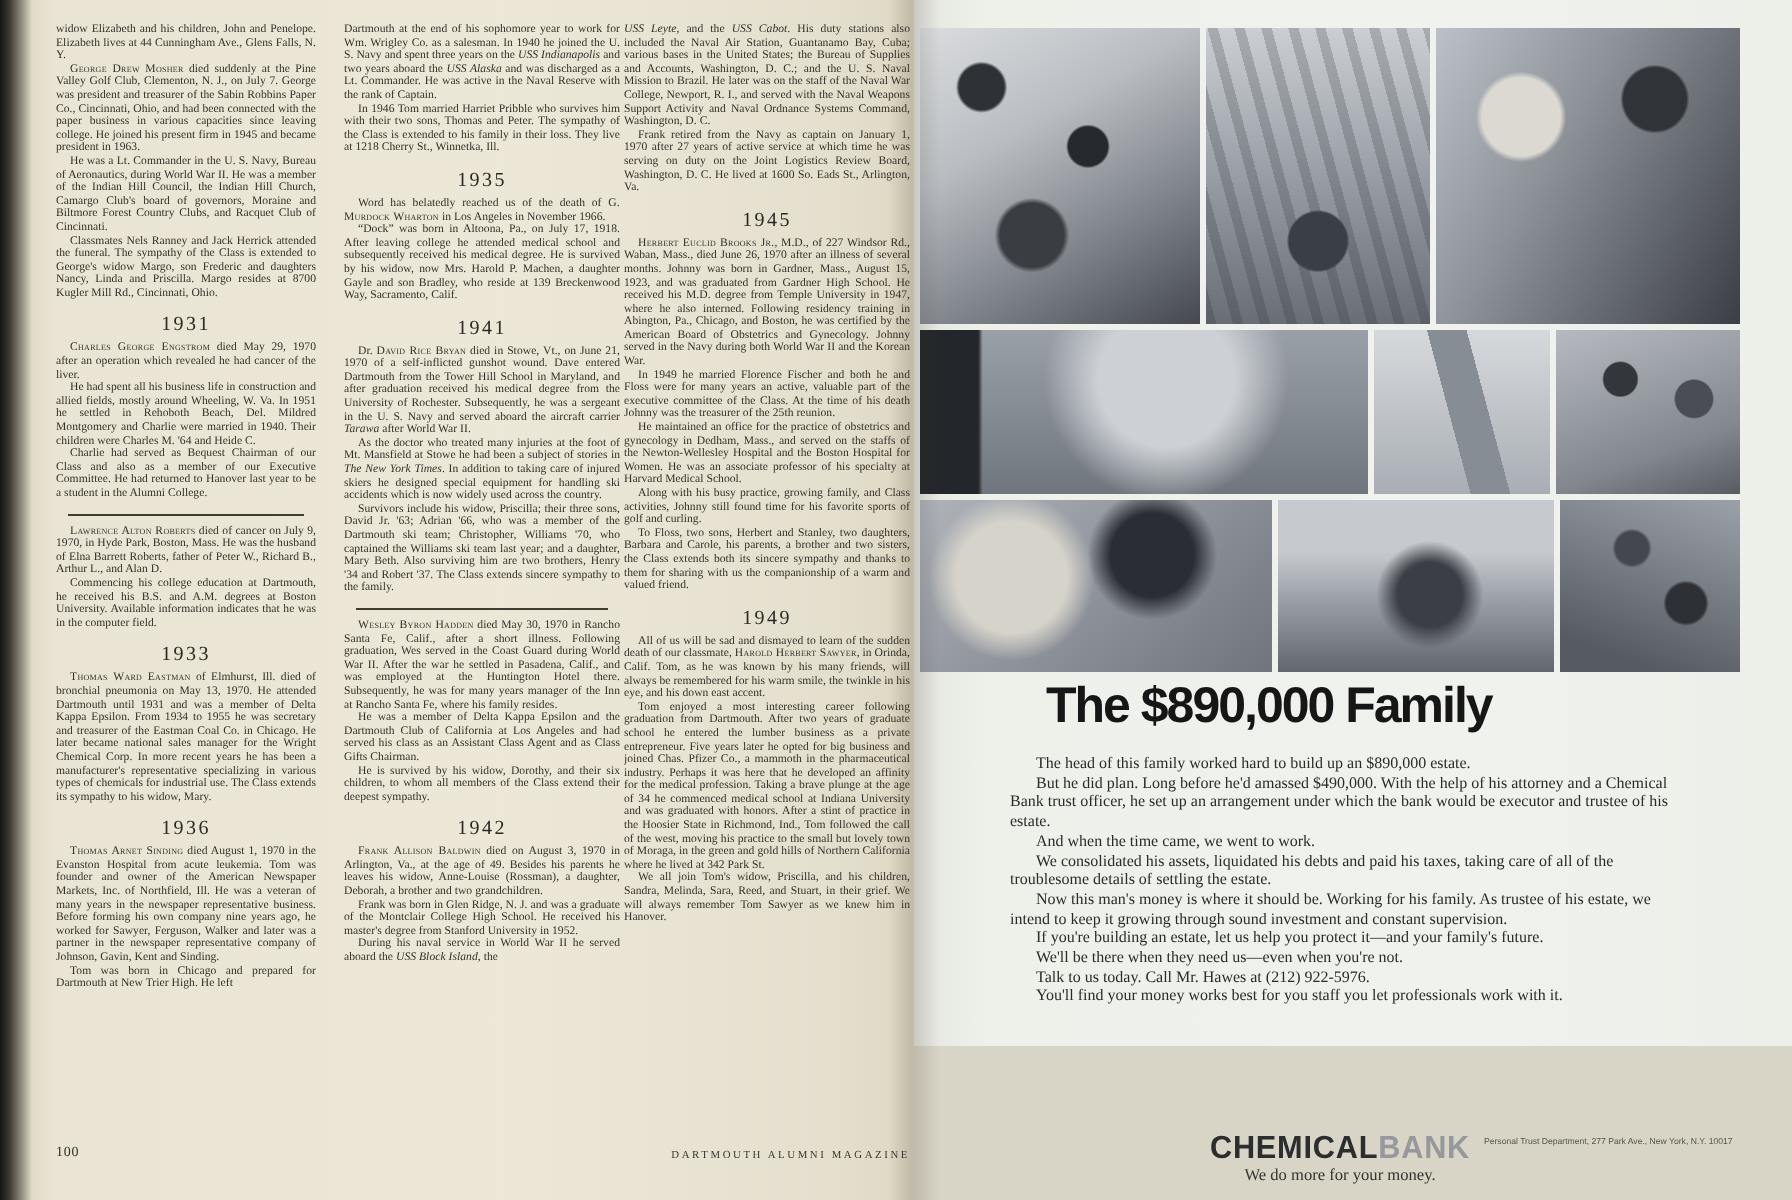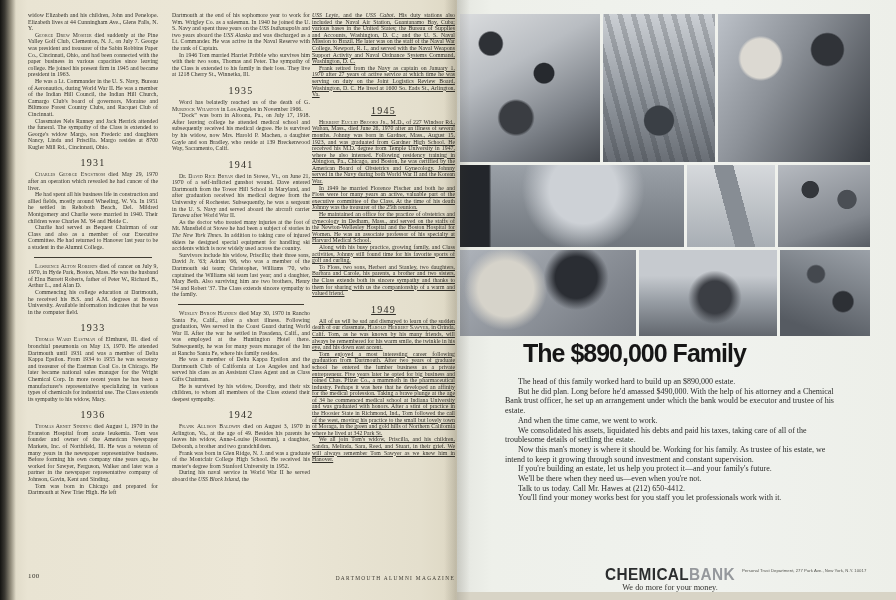--- a/index.html
+++ b/index.html
@@ -12,36 +12,36 @@
     background:linear-gradient(90deg,#d6d0bd 0%,#e9e4d3 6%,#ece7d7 55%,#e4dfcd 92%,#ddd7c3 100%);}
   .scan-edge{position:absolute;left:0;top:0;width:16px;height:600px;
     background:linear-gradient(90deg,#131311 0%,#3c3a34 30%,#8d8878 65%,rgba(220,214,195,0) 100%);}
   .gutter{position:absolute;left:444px;top:0;width:26px;height:600px;z-index:3;
     background:linear-gradient(90deg,rgba(0,0,0,0) 0%,rgba(60,55,40,.18) 45%,rgba(0,0,0,0) 100%);}
 
   .col{position:absolute;top:12px;height:576px;overflow:hidden;text-align:justify;
        font-size:5.8px;line-height:6.6px;color:#32302a;letter-spacing:.02px;}
   #col1{left:28px;width:130px;}
   #col2{left:172px;width:138px;}
-  #col3{left:312px;width:143px;text-decoration:underline;}
+  #col3{left:312px;width:143px;}
   .col p{margin:0;}
   .para,.lead{text-indent:7px;}
   .cont{text-indent:0;}
   .lead{margin-top:6px;}
   .year + .lead,.rule + .lead{margin-top:0;}
   .nm{font-variant:small-caps;letter-spacing:.15px;}
   .year{font-size:10px;line-height:11px;text-align:center;letter-spacing:1.2px;margin:7px 0 3px;color:#2c2a24;}
   .rule{height:0;border-top:.7px solid #403c32;margin:6px 6px 5px;}
 
   .pageno{position:absolute;left:28px;top:572px;font-size:7px;color:#32302a;letter-spacing:.4px;}
   .lfooter{position:absolute;left:255px;top:575px;width:200px;text-align:right;
     font-size:5.4px;letter-spacing:1.3px;color:#3a372f;}
 
   
-  .page-right{position:absolute;left:457px;top:0;width:439px;height:592px;
+  .page-right{position:absolute;left:457px;top:0;width:439px;height:523px;
     background:linear-gradient(90deg,#e4e6e0 0%,#eef0ea 8%,#f0f2ee 60%,#edefe9 100%);}
 
   .collage{position:absolute;left:3px;top:14px;width:410px;height:322px;}
   .photo{position:absolute;}
   .p1{left:0;top:0;width:140px;height:148px;
     background:radial-gradient(circle at 22% 20%,#2e3136 0 7%,rgba(0,0,0,0) 8%),
                radial-gradient(circle at 60% 40%,#26292e 0 8%,rgba(0,0,0,0) 9%),
                radial-gradient(circle at 40% 70%,#3a3d42 0 12%,rgba(0,0,0,0) 14%),
                linear-gradient(150deg,#dadcde 0%,#b9bdc2 35%,#7c8188 70%,#45494f 100%);}
   .p2{left:143px;top:0;width:112px;height:148px;
@@ -169,21 +169,21 @@
       </div>
     <div class="headline">The $890,000 Family</div>
     <div class="ad-body">
         <p class="ad-p">The head of this family worked hard to build up an $890,000 estate.</p>
         <p class="ad-p">But he did plan. Long before he'd amassed $490,000. With the help of his attorney and a Chemical Bank trust officer, he set up an arrangement under which the bank would be executor and trustee of his estate.</p>
         <p class="ad-p">And when the time came, we went to work.</p>
         <p class="ad-p">We consolidated his assets, liquidated his debts and paid his taxes, taking care of all of the troublesome details of settling the estate.</p>
         <p class="ad-p">Now this man's money is where it should be. Working for his family. As trustee of his estate, we intend to keep it growing through sound investment and constant supervision.</p>
         <p class="ad-p">If you're building an estate, let us help you protect it—and your family's future.</p>
         <p class="ad-p">We'll be there when they need us—even when you're not.</p>
-        <p class="ad-p">Talk to us today. Call Mr. Hawes at (212) 650-4412.</p>
+        <p class="ad-p">Talk to us today. Call Mr. Hawes at (212) 922-5976.</p>
         <p class="ad-p">You'll find your money works best for you staff you let professionals work with it.</p>
       </div>
     <div class="logo">
       <div class="logo-line"><span class="logo-a">CHEMICAL</span><span class="logo-b">BANK</span></div>
       <div class="tagline">We do more for your money.</div>
     </div>
     <div class="fineprint">Personal Trust Department, 277 Park Ave., New York, N.Y. 10017</div>
   </div>
 
 </div>

